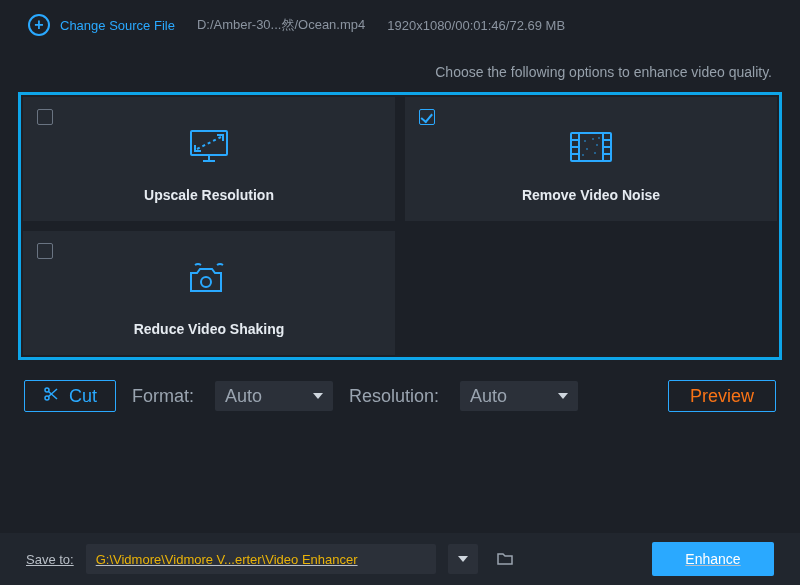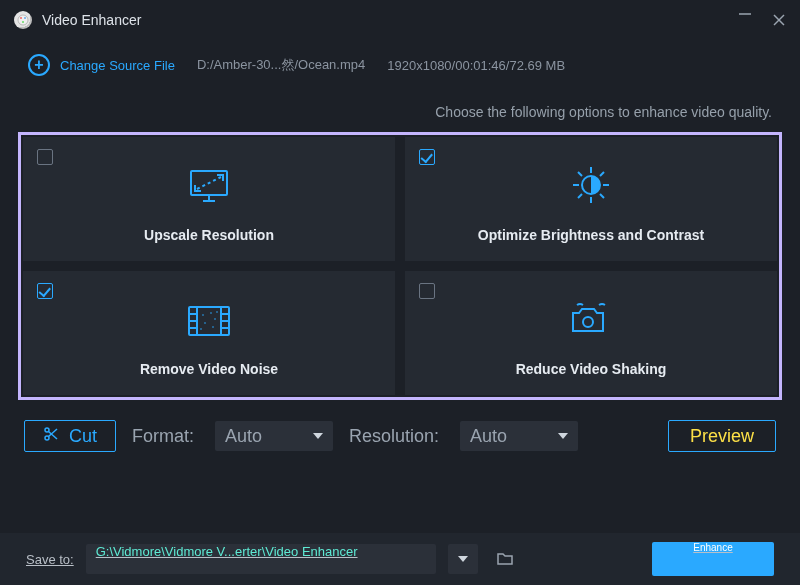--- a/index.html
+++ b/index.html
@@ -14,71 +14,47 @@
   .min { font-size: 18px; line-height: 10px; margin-top: -6px; display:inline-block;}
   .close { width:14px; height:14px; }
   
   .header-row { display:flex; align-items:center; gap:22px; padding: 14px 28px 12px 28px; font-size: 13px; }
   .change-src { display:flex; align-items:center; gap:10px; color:#2aa9ff; cursor:pointer; }
   .plus-circle { width:22px; height:22px; border:2px solid #2aa9ff; border-radius:50%; display:flex; align-items:center; justify-content:center; color:#2aa9ff; font-size:16px; font-weight:bold; line-height:1; }
   .meta { color:#8b94a0; }
   
   .instruction { padding: 16px 28px 12px 20px; font-size: 14px; color:#96a0ab;text-align:right; }
   
-  .grid-wrap { margin: 0 18px; border: 3px solid #c4b5fd; padding:2px; }
+  .grid-wrap { margin: 0 18px; border: 3px solid #0ea5e9; padding:2px; }
   .options-grid { display:grid; grid-template-columns: 1fr 1fr; grid-template-rows: 1fr 1fr; gap:10px; }
   .option-card { background:#252a32; height:124px; position:relative; display:flex; flex-direction:column; align-items:center; justify-content:flex-end; padding-bottom:18px; cursor:pointer; }
   .option-card .chk { position:absolute; top:12px; left:14px; width:16px; height:16px; border:1.5px solid #2aa9ff; border-radius:2px; display:flex; align-items:center; justify-content:center; }
   .option-card .chk.unchecked { border-color:#6a7482; }
   .option-card .chk.checked::after { content:""; width:9px; height:5px; border-left:2px solid #2aa9ff; border-bottom:2px solid #2aa9ff; transform: rotate(-50deg) translate(0,-1px); }
   .option-card .icon { margin-bottom:16px; color:#2aa9ff; }
   .option-card .label { font-size:14px; color:#e6ebf1; font-weight:600; }
   
   .controls { display:flex; align-items:center; gap:16px; padding: 20px 24px 10px 24px; font-size:18px; color:#9aa4b0; }
   .cut-btn { display:flex; align-items:center; gap:10px; justify-content:center; width:92px; height:32px; border:1px solid #2aa9ff; color:#2aa9ff; border-radius:2px; cursor:pointer; }
   .fld { display:flex; align-items:center; gap:14px; }
   .select { display:flex; align-items:center; justify-content:space-between; background:#2b3039; height:30px; padding: 0 10px; min-width:118px; border-radius:2px; cursor:pointer;margin-left:7px; }
   .tri-down { width:0; height:0; border-left:5px solid transparent; border-right:5px solid transparent; border-top:6px solid #cfd6de; }
-  .preview-btn { margin-left:auto; width:108px; height:32px; border:1px solid #2aa9ff; color:#fde047; display:flex; align-items:center; justify-content:center; border-radius:2px; cursor:pointer; }
+  .preview-btn { margin-left:auto; width:108px; height:32px; border:1px solid #2aa9ff; color:#f97316; display:flex; align-items:center; justify-content:center; border-radius:2px; cursor:pointer; }
   
   .savebar { margin-top:auto; background:#21262e; height:52px; display:flex; align-items:center; padding: 0 26px; gap:12px; font-size:13px;text-decoration:underline; }
-  .path-box { flex: 0 0 350px; display:flex; align-items:flex-start; background:#2b3039; height:30px; padding:0 10px; border-radius:2px; color:#5eead4; overflow:hidden; white-space:nowrap; }
+  .path-box { flex: 0 0 350px; display:flex; align-items:center; background:#2b3039; height:30px; padding:0 10px; border-radius:2px; color:#eab308; overflow:hidden; white-space:nowrap; }
   .dd-btn { width:30px; height:30px; background:#2b3039; display:flex; align-items:center; justify-content:center; border-radius:2px; cursor:pointer; }
   .folder-btn { width:30px; height:30px; display:flex; align-items:center; justify-content:center; cursor:pointer; color:#9aa4b0; }
-  .enhance-btn { margin-left:auto; width:122px; height:34px; background:#2aa9ff; color:#ffffff; display:flex; justify-content:center; border-radius:2px; cursor:pointer; font-size:10px; }
+  .enhance-btn { margin-left:auto; width:122px; height:34px; background:#2aa9ff; color:#ffffff; display:flex; align-items:center; justify-content:center; border-radius:2px; cursor:pointer; font-size:14px; }
 </style>
 </head>
 <body>
 
 <div class="app">
 
-  <div class="titlebar">
-    <div class="logo">
-      <svg width="12" height="12" viewBox="0 0 12 12">
-          <circle cx="6" cy="6" r="5" fill="#f0f0f0" stroke="#888" stroke-width="0.5"></circle>
-          <circle cx="4" cy="4" r="1" fill="#e66"></circle>
-          <circle cx="8" cy="4" r="1" fill="#6ae"></circle>
-          <circle cx="6" cy="8" r="1" fill="#6d6"></circle>
-        </svg>
-    </div>
-    <div class="title">Video Enhancer</div>
-    <div class="winbuttons">
-      <span class="min">
-        <svg width="14" height="14" viewBox="0 0 14 14">
-            <line x1="1" y1="7" x2="13" y2="7" stroke="#9aa4b0" stroke-width="1.5"></line>
-          </svg>
-      </span>
-      <span class="close">
-        <svg width="14" height="14" viewBox="0 0 14 14">
-            <line x1="2" y1="2" x2="12" y2="12" stroke="#9aa4b0" stroke-width="1.5"></line>
-            <line x1="12" y1="2" x2="2" y2="12" stroke="#9aa4b0" stroke-width="1.5"></line>
-          </svg>
-      </span>
-    </div>
-  </div>
 
   <div class="header-row">
     <div class="change-src">
       <div class="plus-circle">+</div>
       <span>Change Source File</span>
     </div>
     <span class="meta">D:/Amber-30...然/Ocean.mp4</span>
     <span class="meta">1920x1080/00:01:46/72.69 MB</span>
   </div>
 
@@ -95,38 +71,20 @@
             <line x1="18" y1="34" x2="30" y2="34"></line>
             <line x1="24" y1="28" x2="24" y2="34"></line>
             <line x1="12" y1="22" x2="36" y2="10" stroke-dasharray="3 3"></line>
             <polyline points="32,8 38,8 38,14"></polyline>
             <polyline points="16,24 10,24 10,18"></polyline>
           </svg>
         </div>
         <div class="label">Upscale Resolution</div>
       </div>
 
-      <div class="option-card">
-        <div class="chk checked"></div>
-        <div class="icon">
-          <svg width="48" height="44" viewBox="0 0 48 44" fill="none" stroke="#2aa9ff" stroke-width="2">
-            <circle cx="24" cy="22" r="9"></circle>
-            <path d="M24 13 A9 9 0 0 1 24 31 Z" fill="#2aa9ff" stroke="none"></path>
-            <line x1="24" y1="4" x2="24" y2="10"></line>
-            <line x1="24" y1="34" x2="24" y2="40"></line>
-            <line x1="6" y1="22" x2="12" y2="22"></line>
-            <line x1="36" y1="22" x2="42" y2="22"></line>
-            <line x1="11" y1="9" x2="15" y2="13"></line>
-            <line x1="33" y1="31" x2="37" y2="35"></line>
-            <line x1="37" y1="9" x2="33" y2="13"></line>
-            <line x1="15" y1="31" x2="11" y2="35"></line>
-          </svg>
-        </div>
-        <div class="label">Optimize Brightness and Contrast</div>
-      </div>
 
       <div class="option-card">
         <div class="chk checked"></div>
         <div class="icon">
           <svg width="52" height="40" viewBox="0 0 52 40" fill="none" stroke="#2aa9ff" stroke-width="2">
             <rect x="6" y="6" width="40" height="28" rx="1"></rect>
             <line x1="14" y1="6" x2="14" y2="34"></line>
             <line x1="38" y1="6" x2="38" y2="34"></line>
             <line x1="6" y1="13" x2="14" y2="13"></line>
               <line x1="6" y1="20" x2="14" y2="20"></line>

